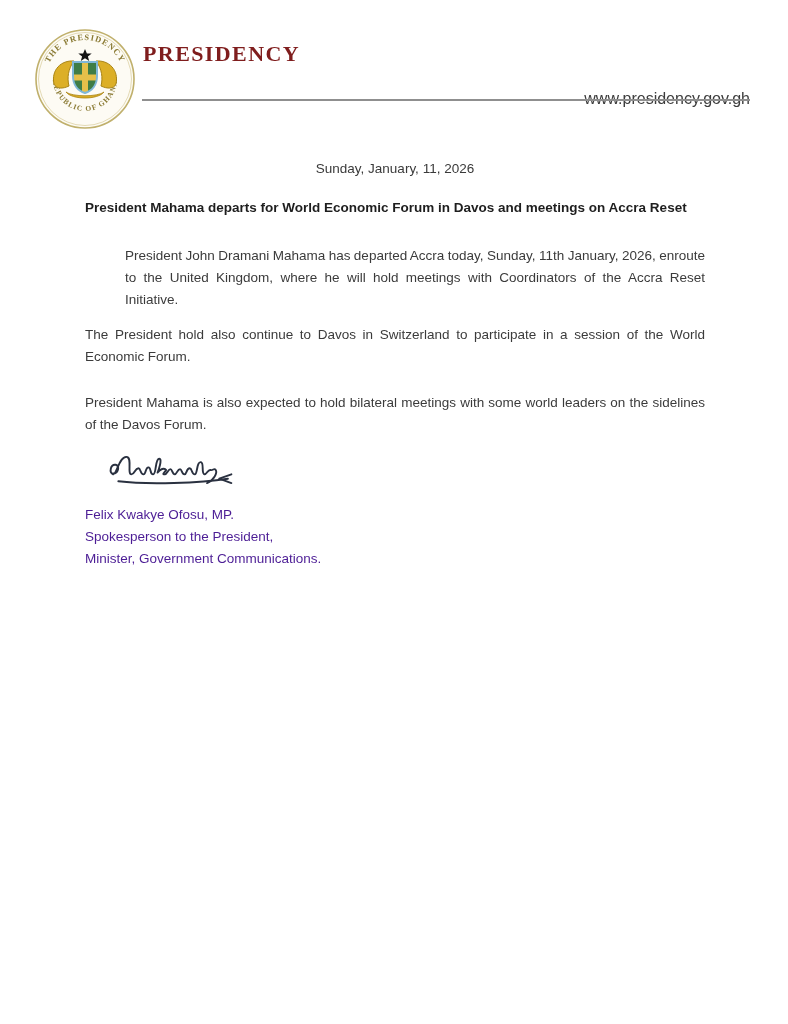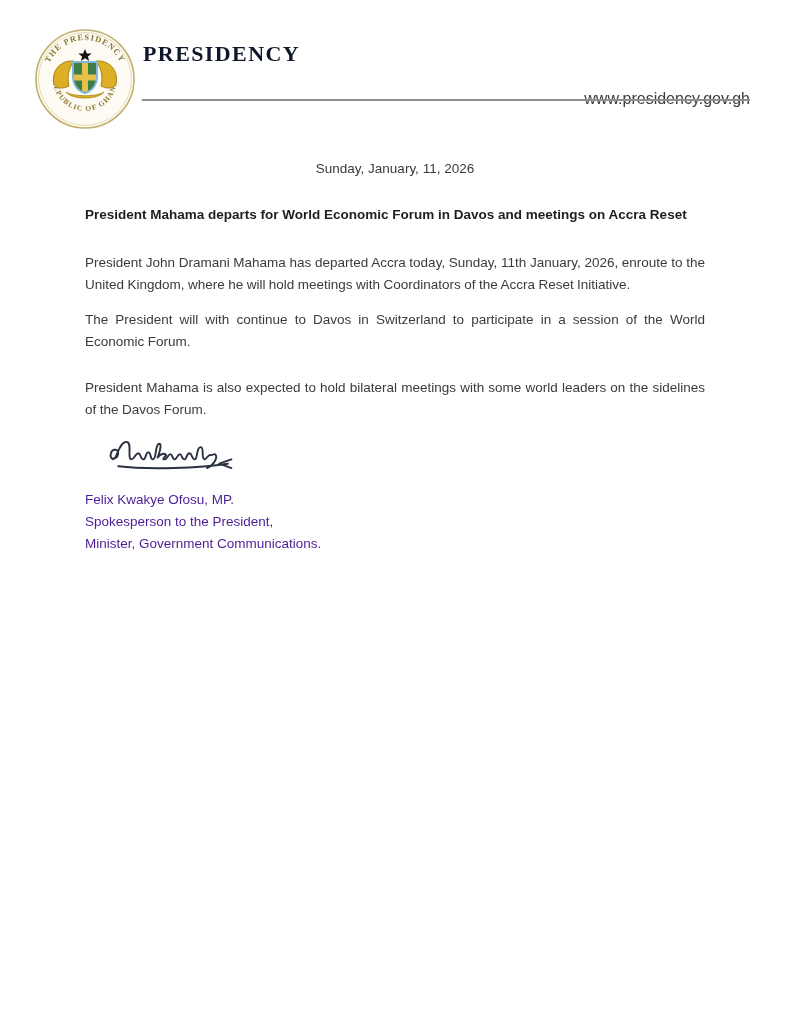--- a/index.html
+++ b/index.html
@@ -27,21 +27,21 @@
     letter-spacing: 1.1px;
   }
   .org-title {
     position: absolute;
     left: 143px; top: 41px;
     font-family: "Liberation Serif", serif;
     font-weight: 700;
     font-size: 22px;
     line-height: 25px;
     letter-spacing: 1.4px;
-    color: #0f172a;
+    color: #7f1d1d;
   }
   .website {
     position: absolute;
     right: 38px; top: 90px;
     font-size: 16px;
     color: #3c3c3c;
   }
   .header-rule {
     position: absolute;
     left: 142px; right: 38px; top: 99px;
@@ -52,28 +52,28 @@
   .content {
     position: absolute;
     left: 85px; top: 158px;
     width: 620px;
     color: #3b3b3b;
     font-size: 13.5px;
     line-height: 22px;
   }
   .date-line { text-align: center; color: #3a3a3a; }
   .headline {
-    margin-top: 24px;
+    margin-top: 17px;
     font-size: 13.5px;
     font-weight: 700;
     color: #1e1e1e;
     line-height: 22px;
   }
   .body-paragraph { text-align: justify; word-spacing: -0.3px; }
-  .body-paragraph.first { margin-top: 26px; }
+  .body-paragraph.first { margin-top: 26px; margin-left: 40px; }
   .body-paragraph.mid   { margin-top: 13px; }
   .body-paragraph.last  { margin-top: 24px; }
   .signature {
     margin: 14px 0 0 14px;
     width: 150px; height: 40px;
   }
   .signature svg { width: 100%; height: 100%; display: block; }
   .signatory { margin-top: 14px; color: #4c1d95; }
 </style>
 </head>
@@ -124,21 +124,21 @@
     <div class="header-rule"></div>
   </div>
 
   <div class="content">
 
     <div class="date-line">Sunday, January, 11, 2026</div>
 
     <div class="headline">President Mahama departs for World Economic Forum in Davos and meetings on Accra Reset</div>
 
     <p class="body-paragraph first">President John Dramani Mahama has departed Accra today, Sunday, 11th January, 2026, enroute to the United Kingdom, where he will hold meetings with Coordinators of the Accra Reset Initiative.</p>
-    <p class="body-paragraph mid">The President will with continue to Davos in Switzerland to participate in a session of the World Economic Forum.</p>
+    <p class="body-paragraph mid">The President hold also continue to Davos in Switzerland to participate in a session of the World Economic Forum.</p>
     <p class="body-paragraph last">President Mahama is also expected to hold bilateral meetings with some world leaders on the sidelines of the Davos Forum.</p>
 
     <div class="signature">
       <svg viewBox="0 0 160 46" xmlns="http://www.w3.org/2000/svg">
         <g fill="none" stroke="#2A3140" stroke-width="2.2" stroke-linecap="round" stroke-linejoin="round">
           <path d="M10,28 C5,26 7,16 13,17 C18,18 16,27 10,27 C14,30 17,6 26,8 C32,9 26,28 31,28
                    C35,28 35,21 39,21 C42,21 41,28 45,28 C48,28 47,19 51,20 C54,21 52,28 56,28
                    C60,28 58,10 63,10 C67,10 62,24 61,26 C64,22 69,20 71,23 C69,26 66,28 69,28
                    C72,29 73,22 76,22 C78,22 78,28 81,28 C83,28 84,22 87,22 C89,22 89,28 92,28
                    C95,28 94,21 98,21 C101,21 100,28 104,28 C107,28 106,13 111,14 C115,15 111,27 115,28

